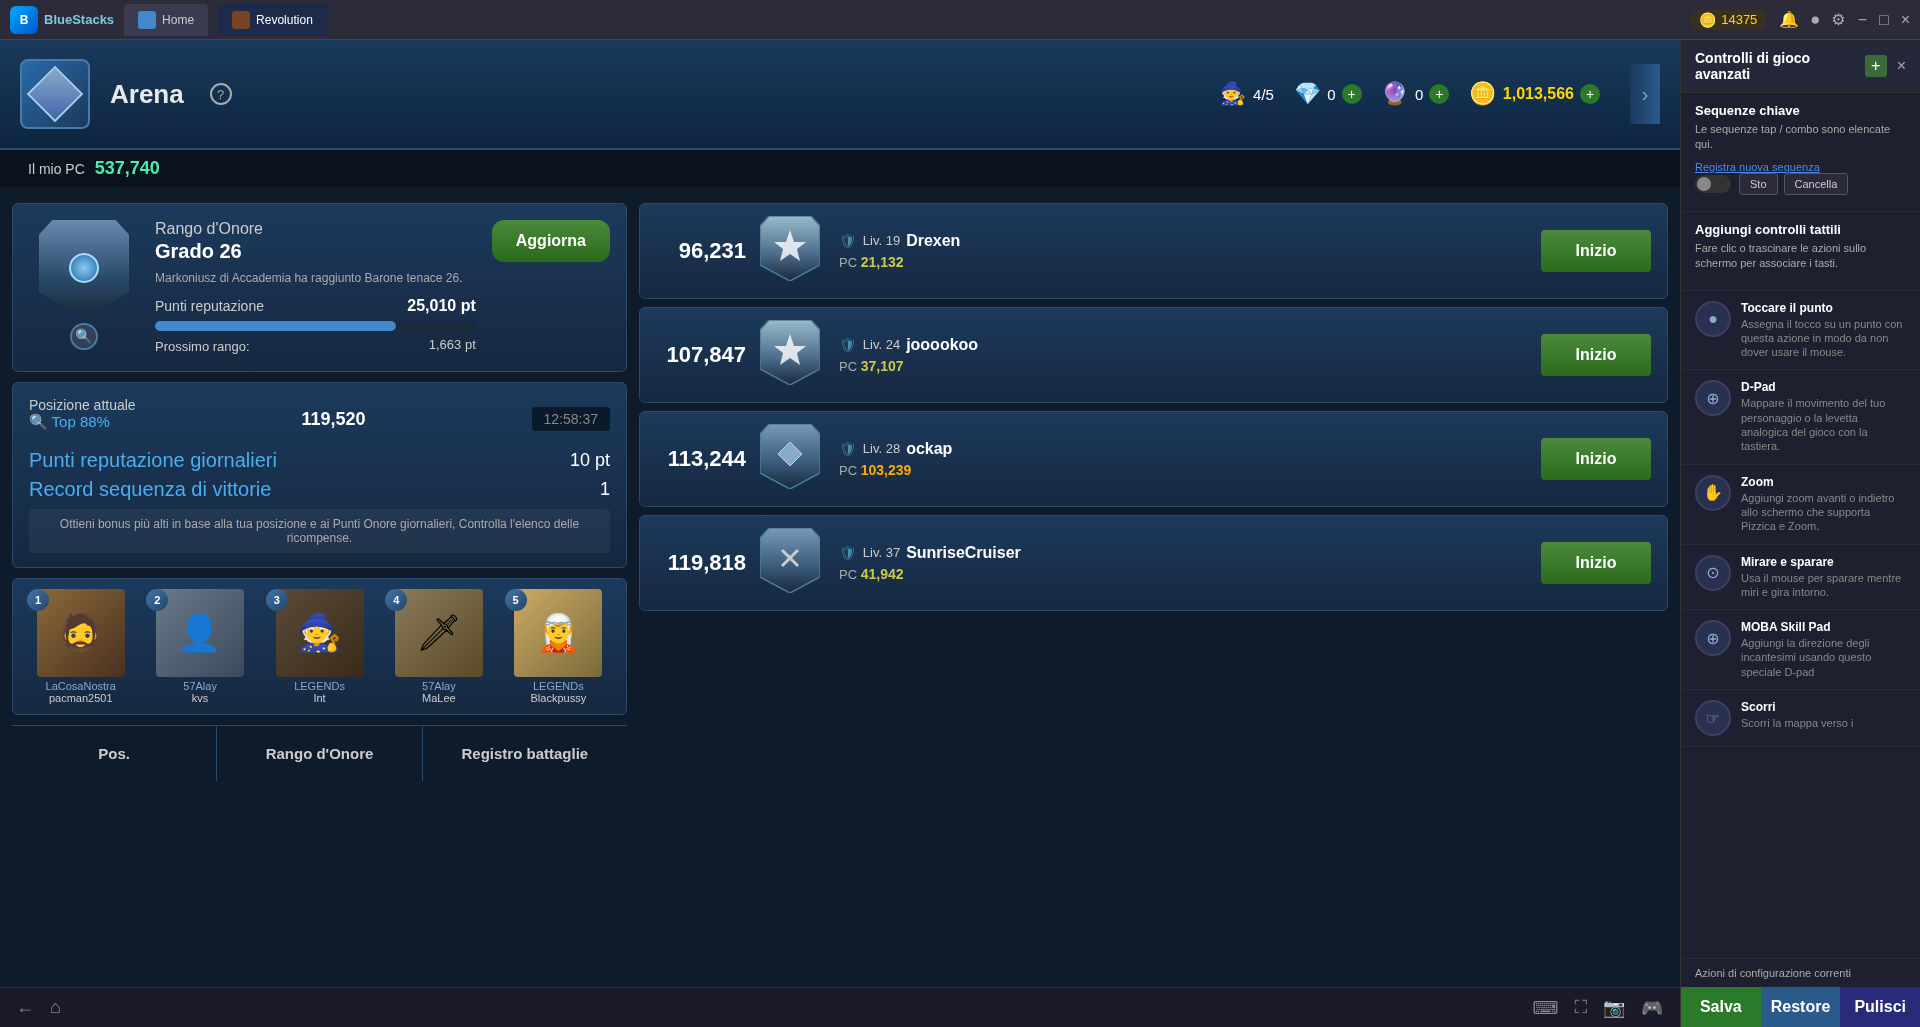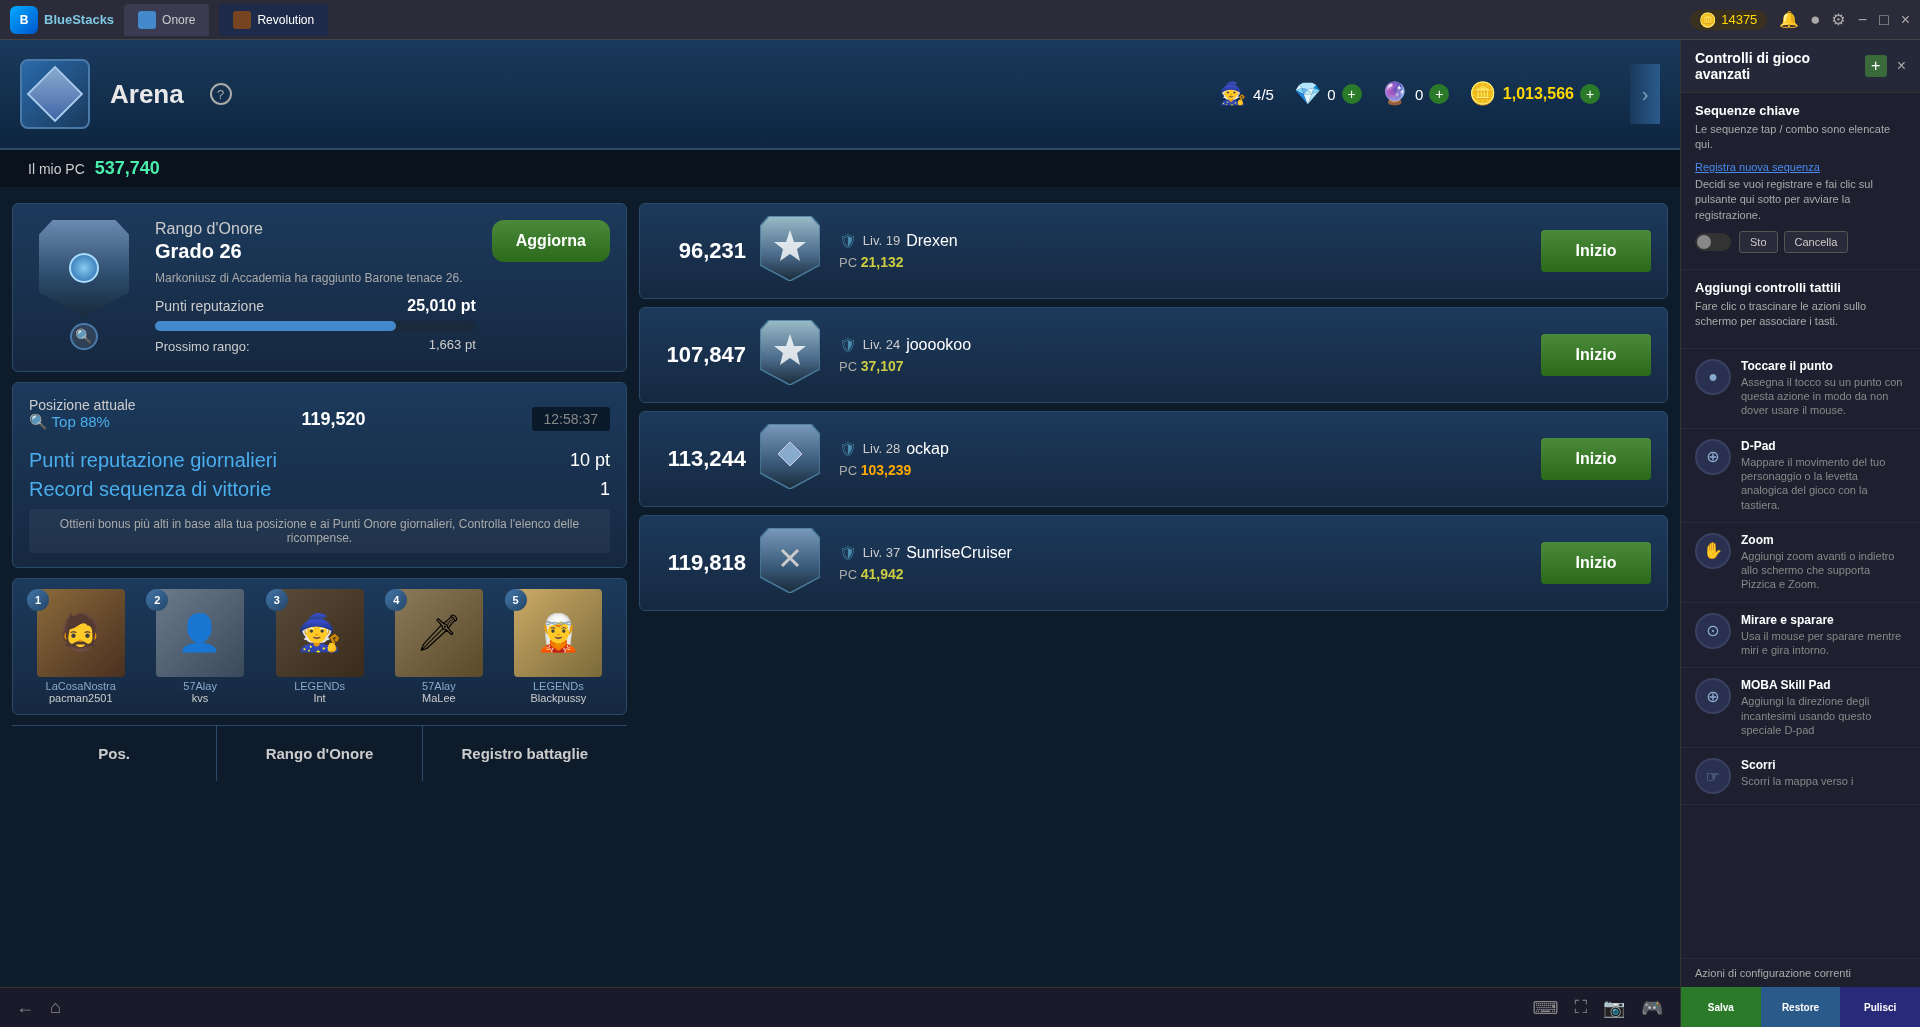--- a/index.html
+++ b/index.html
@@ -346,21 +346,21 @@
       width: 65px; height: 70px;
       flex-shrink: 0;
     }
     .battle-info { flex: 1; }
     .battle-level {
       display: flex; align-items: center; gap: 6px;
       margin-bottom: 3px;
     }
     .shield-icon { color: #4a8aaa; font-size: 14px; }
     .level-text { color: #ccc; font-size: 13px; }
-    .player-name { color: #fff; font-size: 16px; font-weight: normal; }
+    .player-name { color: #fff; font-size: 16px; font-weight: bold; }
     .pc-label { color: #aaa; font-size: 13px; margin-top: 2px; }
     .pc-value { color: #ffaa00; font-size: 14px; font-weight: bold; }
     .inizio-btn {
       padding: 12px 30px;
       background: linear-gradient(180deg, #4a8a3a, #2a6a1a);
       border: none; border-radius: 4px;
       color: white; font-size: 16px; font-weight: bold;
       cursor: pointer;
       min-width: 110px;
     }
@@ -465,21 +465,21 @@
       border-top: 1px solid #2a2a3a;
       margin-top: auto;
     }
     .sidebar-footer-btns {
       display: flex;
       height: 40px;
     }
     .footer-btn {
       flex: 1;
       border: none;
-      font-size: 10px; font-weight: bold;
+      font-size: 16px; font-weight: bold;
       cursor: pointer;
       color: white;
     }
     .btn-salva { background: #2a7a2a; }
     .btn-restore { background: #2a5a8a; }
     .btn-pulisci { background: #2a2a7a; }
 
     
     .bottom-taskbar {
       height: 40px;
@@ -503,21 +503,21 @@
 </head>
 <body>
 
 <div class="bluestacks-bar">
   <div class="bs-logo">
     <div class="bs-logo-icon">B</div>
     <span>BlueStacks</span>
   </div>
   <div class="tab-item home">
     <div class="tab-icon" style="background:#4488cc;"></div>
-    <span>Onore</span>
+    <span>Home</span>
   </div>
   <div class="tab-item active">
     <div class="tab-icon" style="background:#774422;"></div>
     <span>Revolution</span>
   </div>
   <div class="bs-right-controls">
     <div class="coins-display">
       <span class="coin-icon">🪙</span>
       <span>14375</span>
     </div>
@@ -801,21 +801,20 @@
       <div style="display:flex;align-items:center;gap:4px">
         <div class="sidebar-add">+</div>
         <span class="sidebar-close">×</span>
       </div>
     </div>
 
     <div class="sidebar-section">
       <div class="ss-title">Sequenze chiave</div>
       <div class="ss-desc">Le sequenze tap / combo sono elencate qui.</div>
       <div class="ss-link">Registra nuova sequenza</div>
-      <div class="ss-desc" style="margin-top:4px">Decidi se vuoi registrare e fai clic sul pulsante qui sotto per avviare la registrazione.</div>
       <div class="toggle-row">
         <div class="toggle-switch">
           <div class="toggle-knob"></div>
         </div>
         <div class="btn-row">
           <button class="small-btn">Sto</button>
           <button class="small-btn">Cancella</button>
         </div>
       </div>
     </div>

